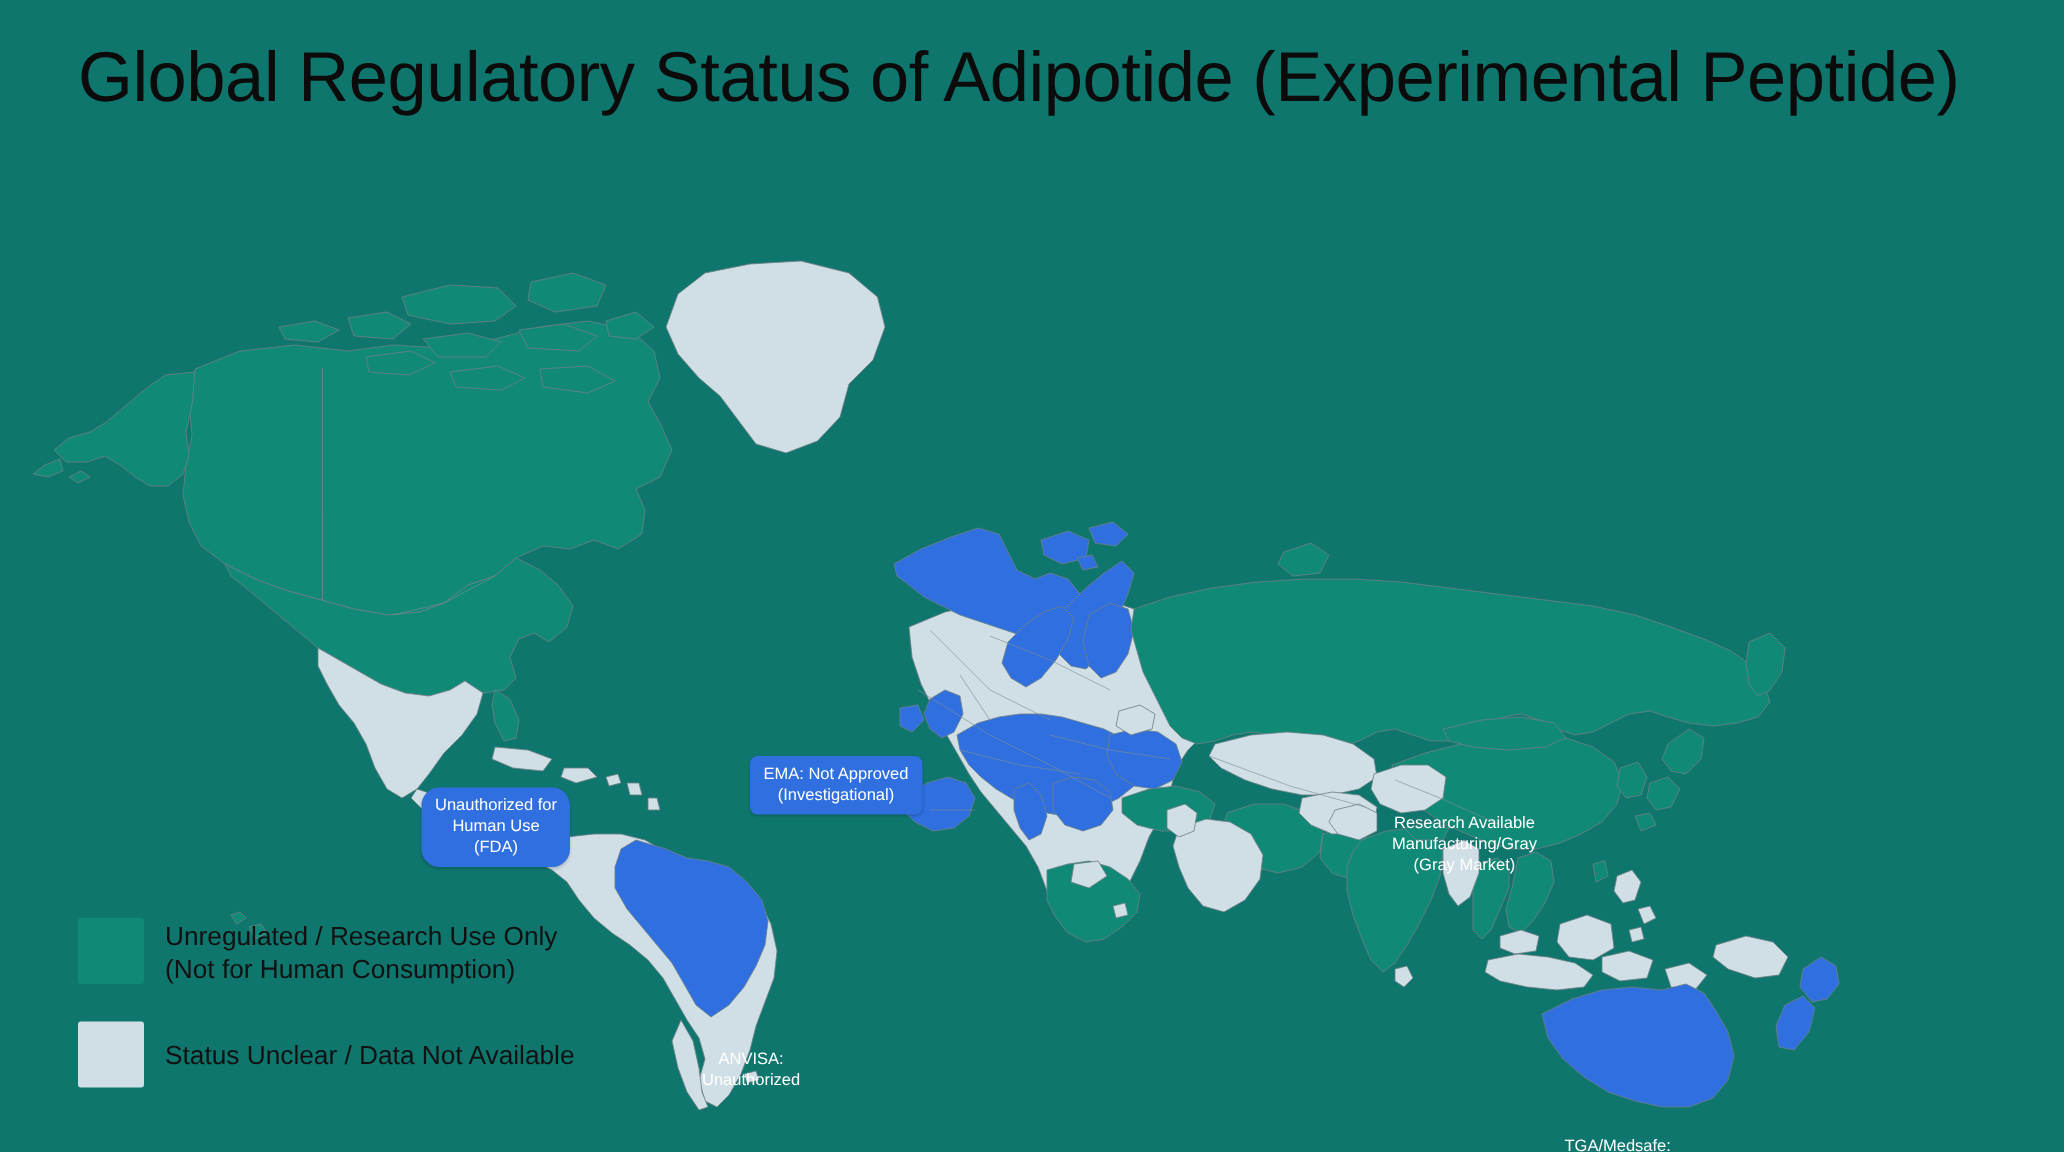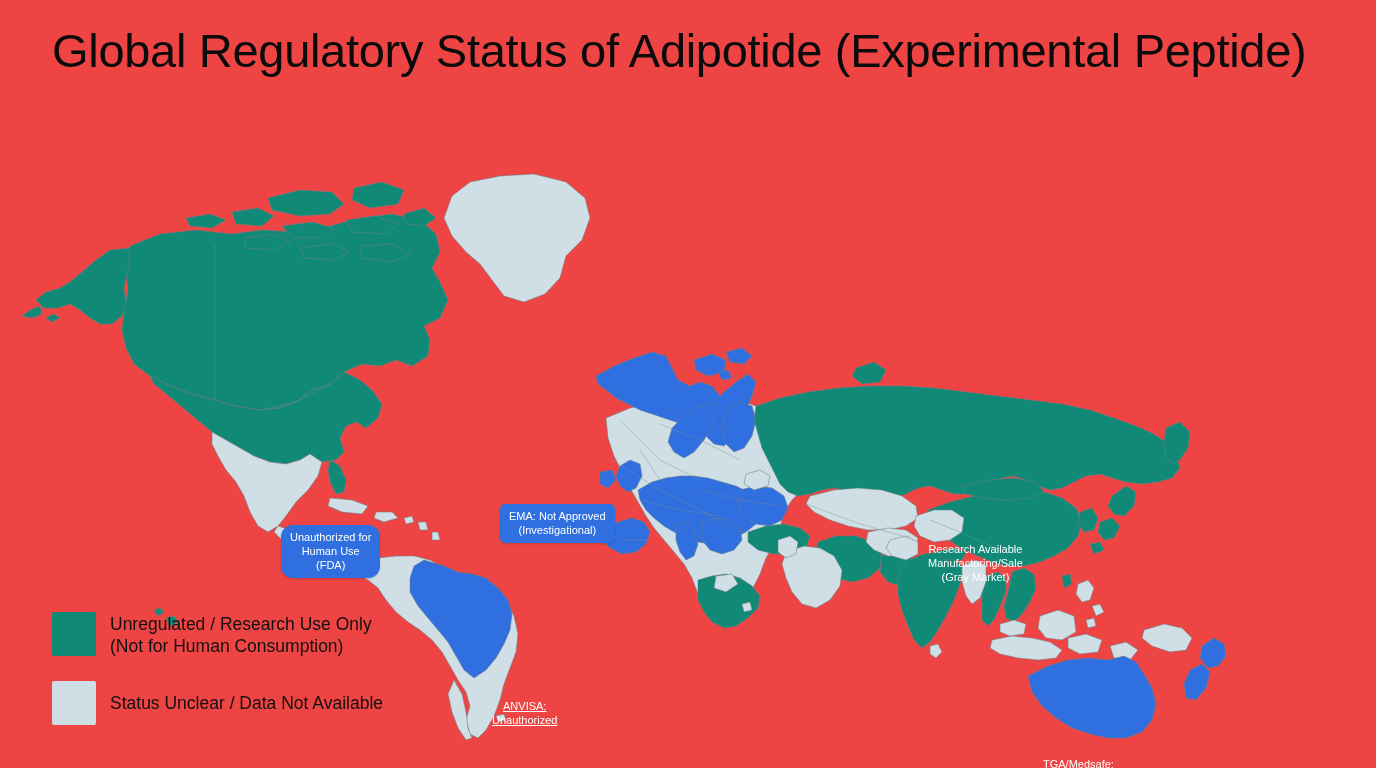--- a/index.html
+++ b/index.html
@@ -14,21 +14,21 @@
     overflow: hidden;
     font-family: "Liberation Sans", sans-serif;
     color: #111111;
     position: relative;
   }
   #page {
     position: absolute;
     left: 0; top: 0;
     width: 1376px;
     height: 768px;
-    background: #ef4444;
+    background: #0f766e;
   }
   
   .header {
     position: absolute;
     left: 52px;
     top: 26px;
     width: 1290px;
   }
   .title {
     font-size: 47px;
@@ -249,25 +249,25 @@
       <div>(FDA)</div>
     </div>
 
     <div class="callout" id="callout-ema" style="left:500px;top:344px;">
       <div>EMA: Not Approved</div>
       <div>(Investigational)</div>
     </div>
 
     <div class="callout plain" id="callout-gray" style="left:928px;top:382px;">
       <div>Research Available</div>
-      <div>Manufacturing/Sale</div>
+      <div>Manufacturing/Gray</div>
       <div>(Gray Market)</div>
     </div>
 
-    <div class="callout plain" id="callout-anvisa" style="left:492px;top:539px;text-decoration:underline;">
+    <div class="callout plain" id="callout-anvisa" style="left:468px;top:539px;">
       <div>ANVISA:</div>
       <div>Unauthorized</div>
     </div>
 
     <div class="callout plain" id="callout-tga" style="left:1043px;top:597px;">
       <div>TGA/Medsafe:</div>
 
     </div>
   </div>
 

